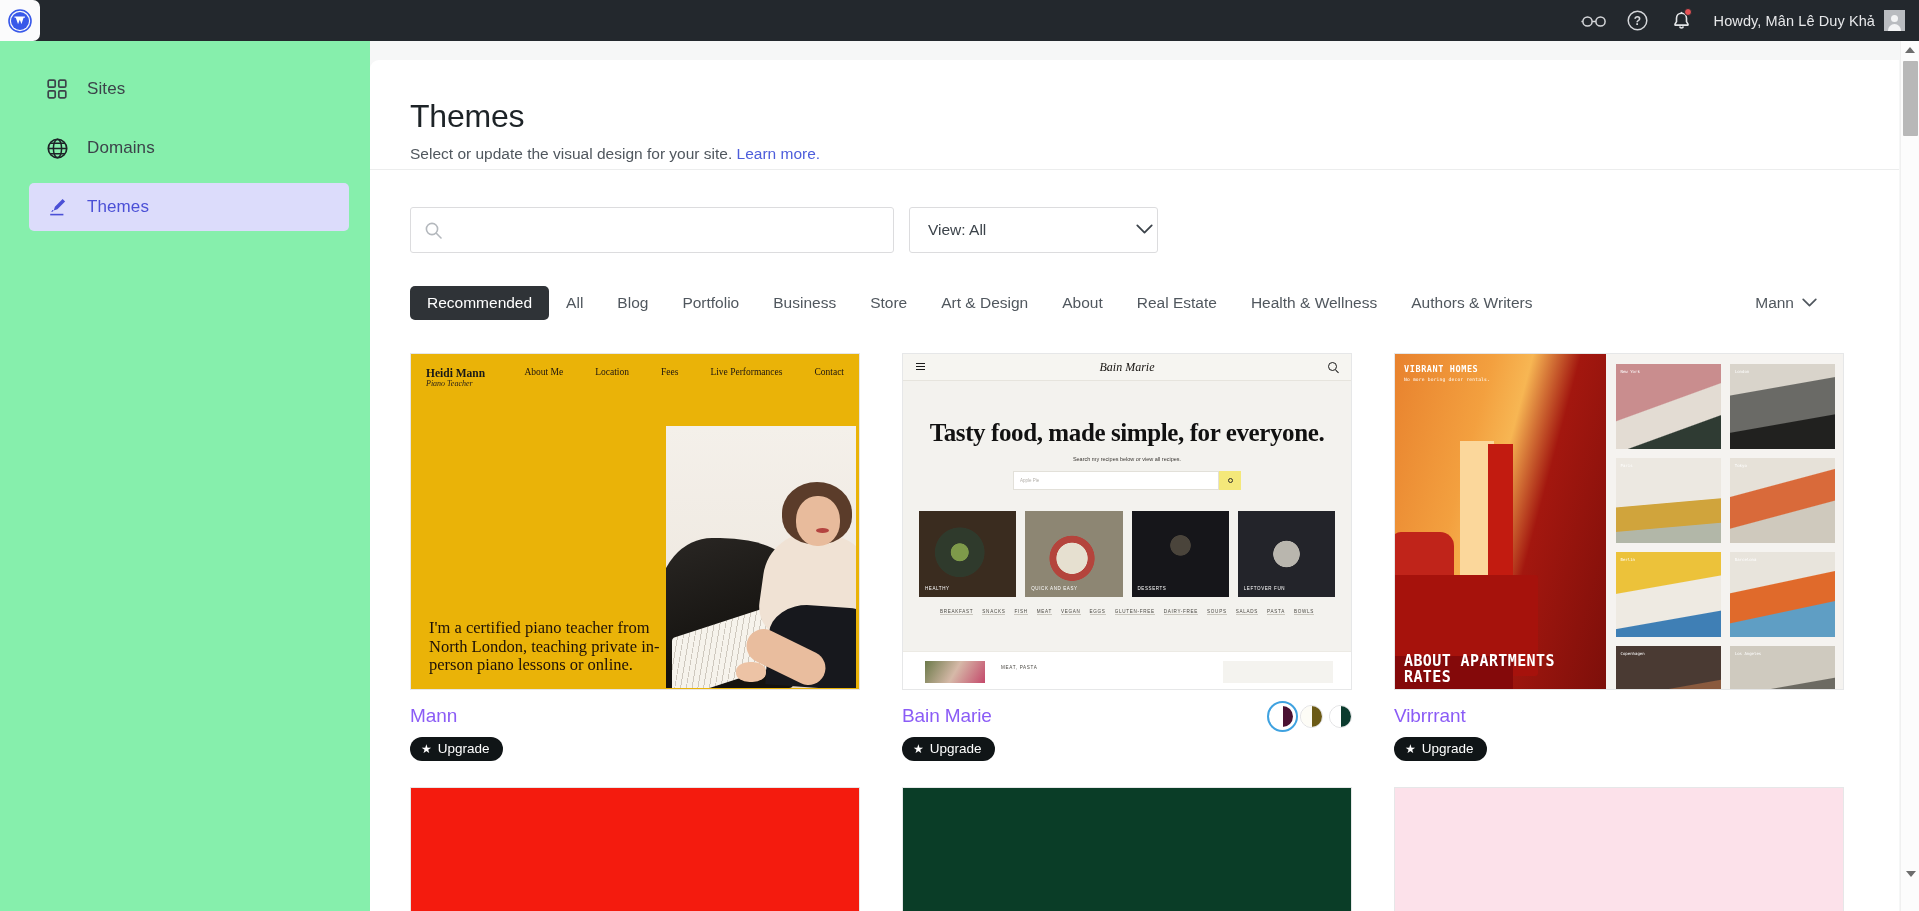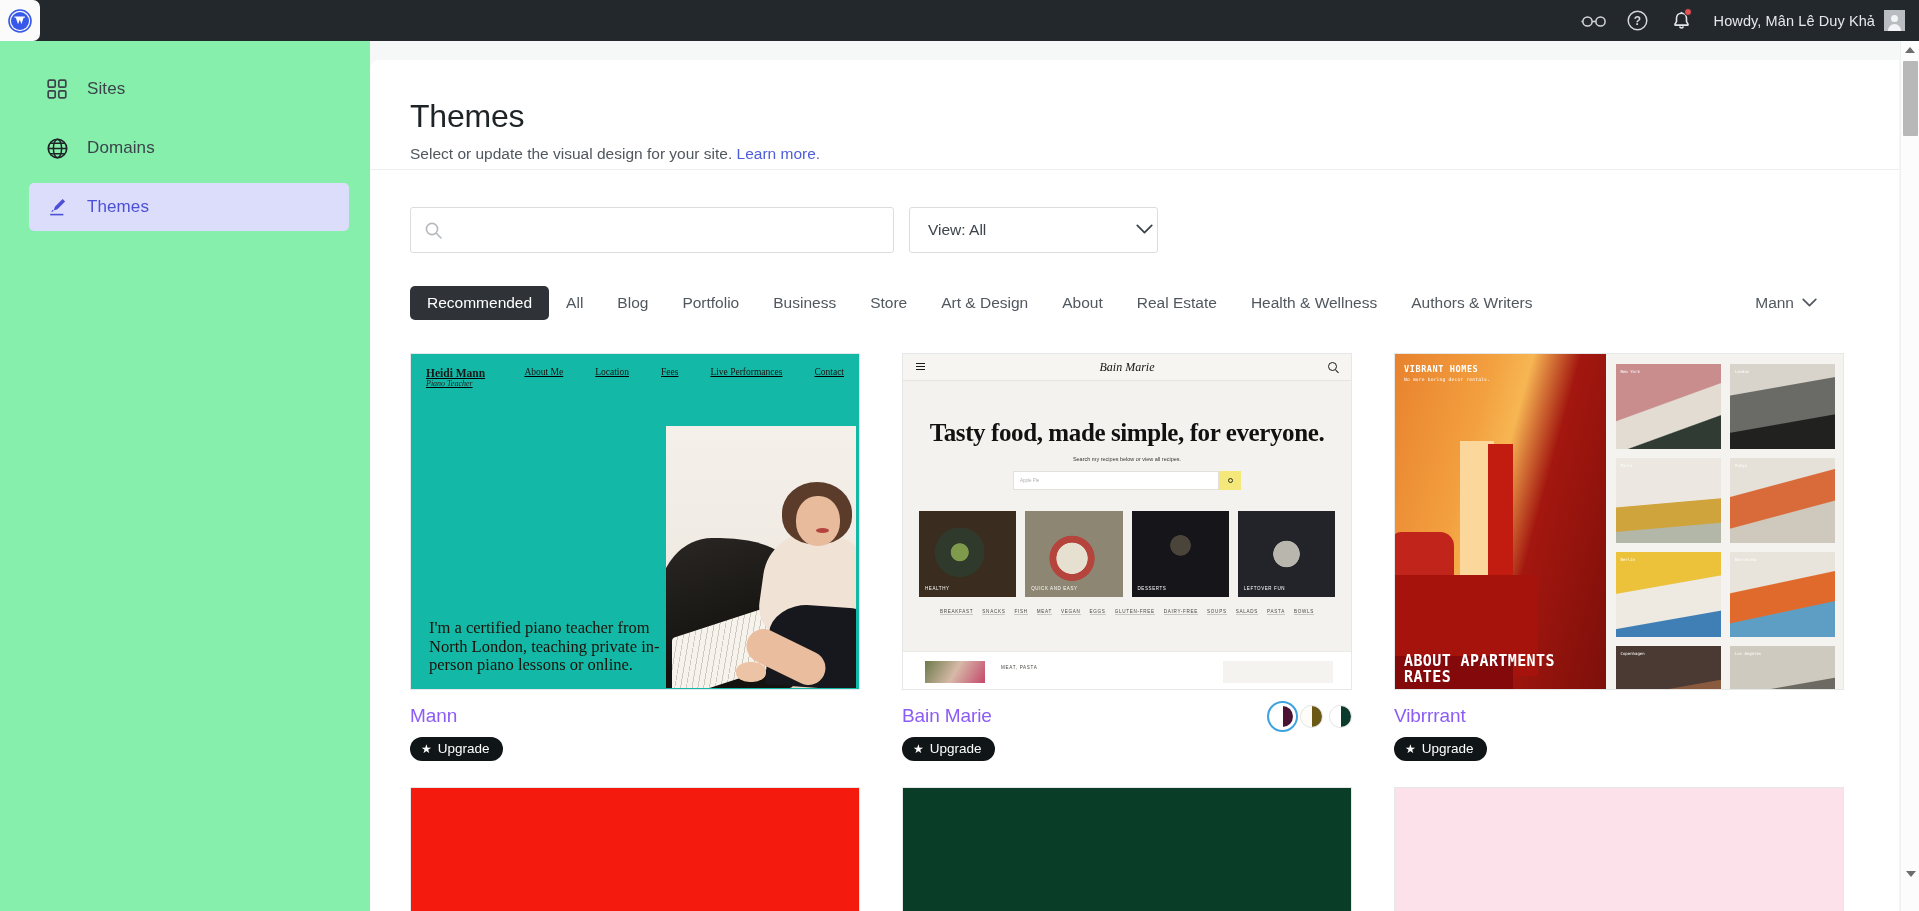--- a/index.html
+++ b/index.html
@@ -184,21 +184,21 @@
   .palette { margin-left: auto; display: flex; align-items: center; gap: 6px; }
   .sw {
     width: 23px; height: 23px; border-radius: 50%;
     overflow: hidden; display: flex; cursor: pointer;
     border: 1px solid #e0e0e2;
   }
   .sw.selected { outline: 2px solid #3fa2e0; outline-offset: 2px; border-color: transparent; }
   .sw .half { width: 50%; height: 100%; }
 
   
-  .mann { background: #14b8a6; width: 100%; height: 100%; position: relative; text-decoration: underline; }
+  .mann { background: #eab308; width: 100%; height: 100%; position: relative; }
   .mann-hdr { display:flex; justify-content: space-between; padding: 13px 15px 0 15px; }
   .mann-brand { font-family: "Liberation Serif", serif; }
   .mann-brand b { font-size: 11.5px; color: #181818; display:block; font-weight: 700; }
   .mann-brand i { font-size: 8px; color: #2a2018; display:block; }
   .mann-nav { display: flex; gap: 32px; font-family: "Liberation Serif", serif; font-size: 9.5px; color: #1c1410; }
   .mann-photo {
     position: absolute; right: 3px; top: 72px;
     width: 190px; height: 262px; overflow: hidden;
     background: linear-gradient(175deg,#f2ece4 0%,#efe7dd 48%,#e4d8c8 100%);
   }

